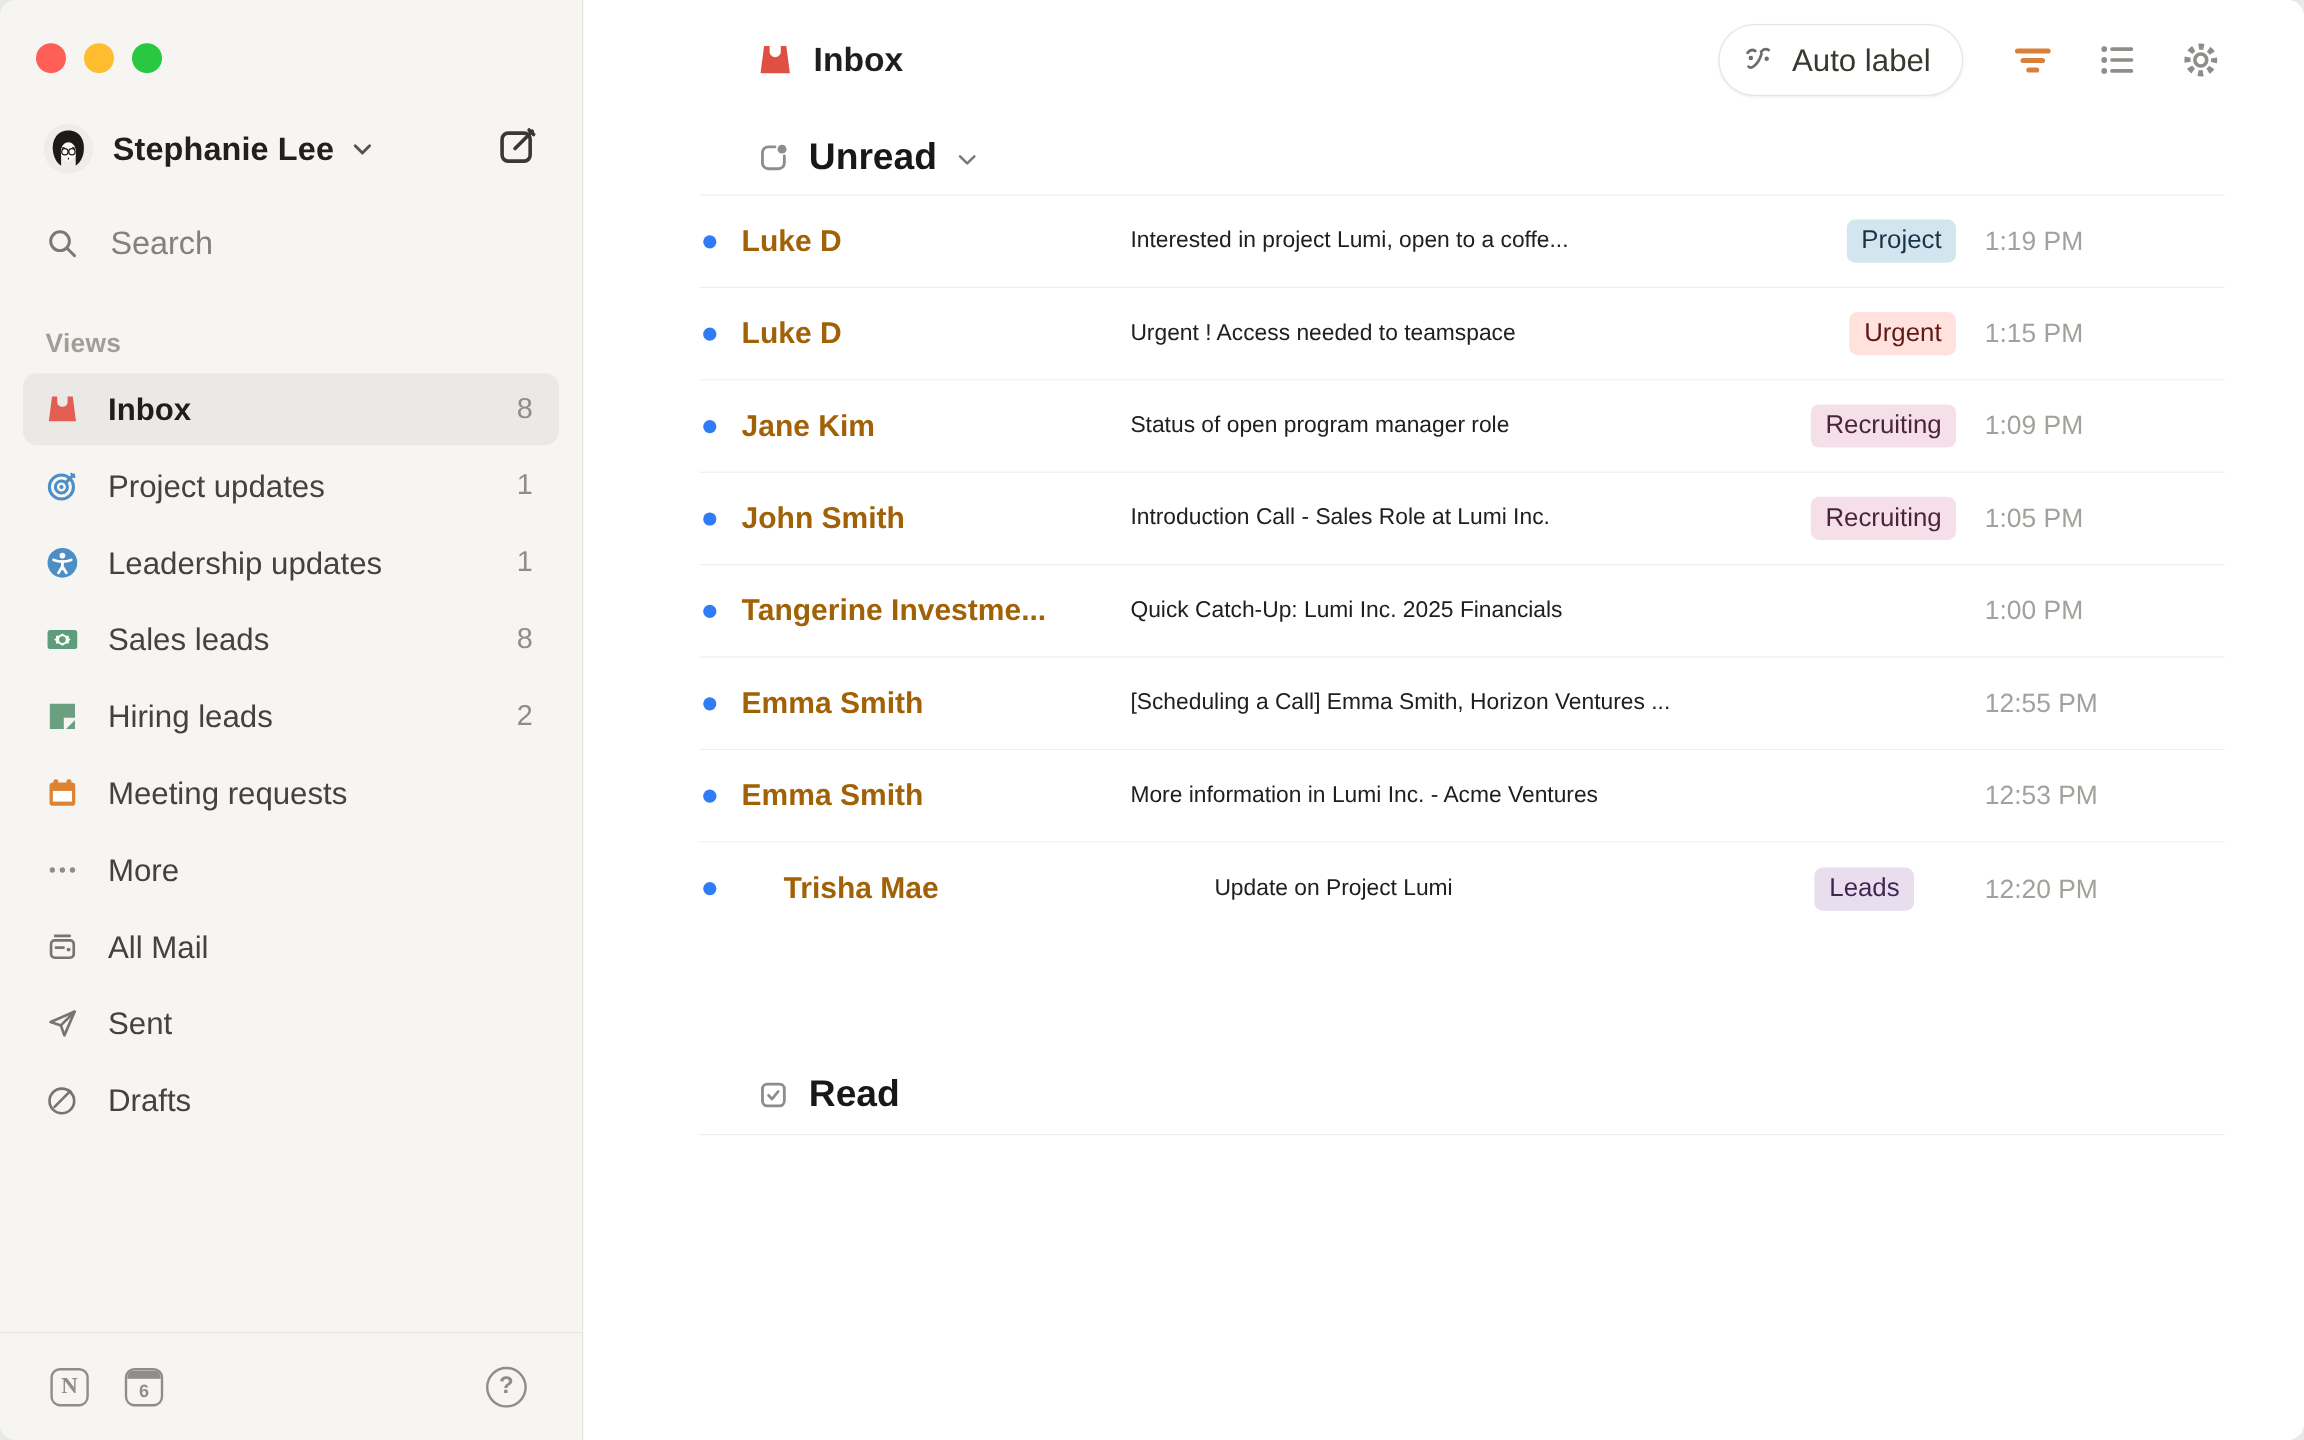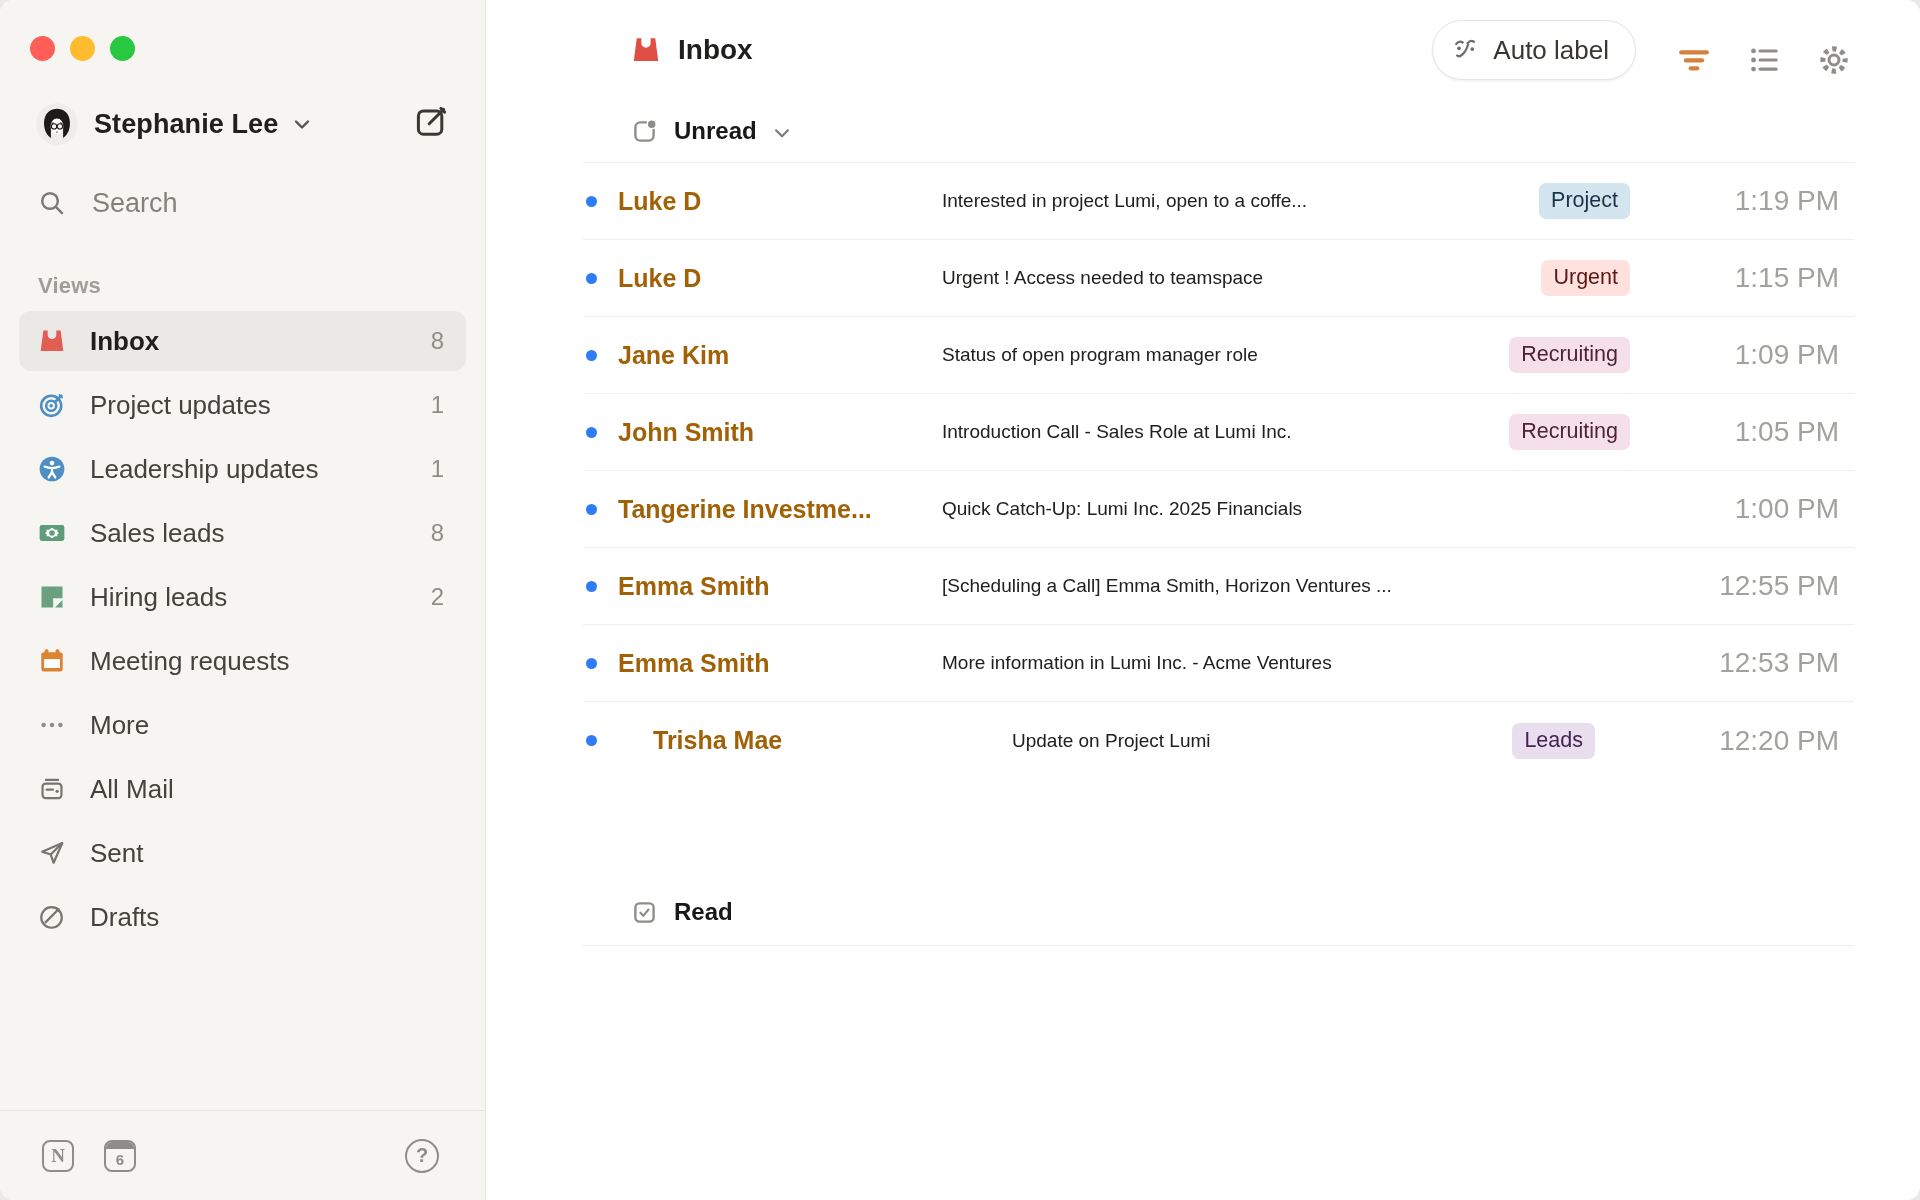--- a/index.html
+++ b/index.html
@@ -71,32 +71,32 @@
     box-sizing:border-box;cursor:pointer;
   }
 
   
   .main{position:absolute;left:487px;top:0;right:0;bottom:0;background:#fff;}
   .main-inner{padding:0 66px 0 96px;}
 
   .main-header{display:flex;align-items:center;height:100px;}
   .title-wrap{display:flex;align-items:center;padding-left:48px;}
   .page-title{margin-left:17px;font-size:28px;font-weight:700;color:#1f1e1c;}
-  .header-actions{margin-left:auto;display:flex;align-items:flex-end;gap:30px;}
+  .header-actions{margin-left:auto;display:flex;align-items:center;gap:30px;}
   .auto-label-btn{
     display:flex;align-items:center;height:60px;border:1px solid #e7e5e2;border-radius:30px;
     background:#fff;box-shadow:0 1px 3px rgba(0,0,0,.07);padding:0 26px 0 18px;cursor:pointer;
     margin-right:8px;
   }
   .auto-label-text{margin-left:12px;font-size:26px;color:#39372f;}
   .icon-btn{width:40px;height:40px;display:grid;place-items:center;cursor:pointer;background:none;border:none;padding:0;}
 
   .group-header{display:flex;align-items:center;height:62px;padding-left:48px;cursor:pointer;}
   .group-header.bordered{border-bottom:1px solid #ededeb;}
-  .group-label{margin-left:16px;font-size:24px;font-weight:700;color:#191817;}
+  .group-label{margin-left:16px;font-size:31px;font-weight:700;color:#191817;}
   .group-chevron{margin-left:14px;margin-top:3px;}
   .read-header{margin-top:110px;height:46px;border-bottom:1px solid #ededeb;padding-bottom:10px;}
 
   .email-row{
     display:flex;align-items:center;height:77px;cursor:pointer;
     border-bottom:1px solid #efefed;box-sizing:border-box;
   }
   .email-row:last-of-type{border-bottom:none;gap:35px;}
   .dot-box{width:35px;flex:none;display:flex;align-items:center;}
   .unread-dot{width:11px;height:11px;border-radius:50%;background:var(--unread-dot,#2f7cf6);margin-left:3px;}
@@ -109,21 +109,21 @@
     white-space:nowrap;overflow:hidden;text-overflow:ellipsis;margin-right:20px;
   }
   .tag{
     flex:none;margin-right:24px;font-size:21.5px;border-radius:7px;
     padding:5px 12px 6px;white-space:nowrap;
   }
   .tag-blue{background:var(--tag-blue-bg,#d3e5ef);color:var(--tag-blue-text,#183347);}
   .tag-red{background:var(--tag-red-bg,#ffe2dd);color:var(--tag-red-text,#5d1715);}
   .tag-pink{background:var(--tag-pink-bg,#f5e0e9);color:var(--tag-pink-text,#4c2337);}
   .tag-purple{background:var(--tag-purple-bg,#e8deee);color:var(--tag-purple-text,#412454);}
-  .email-time{flex:none;width:200px;text-align:right;font-size:28px;color:#a3a19c;padding-right:15px;box-sizing:border-box;}
+  .email-time{flex:none;width:200px;text-align:left;font-size:22px;color:#a3a19c;padding-right:15px;box-sizing:border-box;}
 </style>
 </head>
 <body>
 
 <div class="window">
 
   <aside class="sidebar">
 
     <div class="traffic">
       <span class="t-close"></span>

